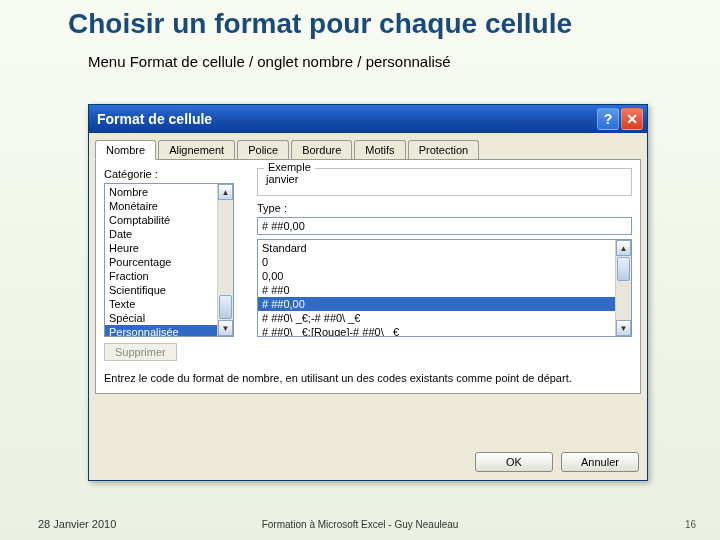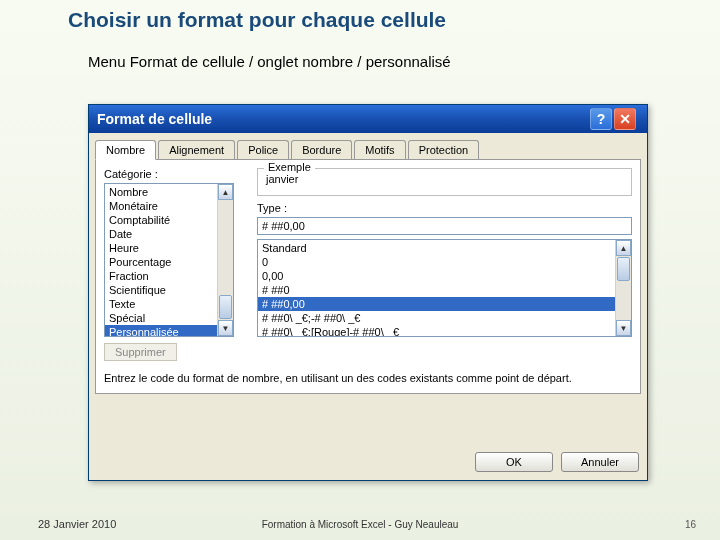--- a/index.html
+++ b/index.html
@@ -9,21 +9,21 @@
     height: 540px;
     background: linear-gradient(to bottom, #f8fbf2 0%, #eaf0e2 100%);
     font-family: Arial, sans-serif;
     position: relative;
     overflow: hidden;
   }
   .slide-title {
     position: absolute;
     top: 8px;
     left: 68px;
-    font-size: 21px;
+    font-size: 28px;
     font-weight: bold;
     color: #1a4a7a;
     text-align: right;
   }
   .slide-subtitle {
     position: absolute;
     top: 52px;
     left: 88px;
     font-size: 15px;
     color: #000;
@@ -60,21 +60,21 @@
     width: 560px;
     border: 1px solid #003c74;
     background: #ece9d8;
     box-shadow: 2px 2px 6px rgba(0,0,0,0.3);
   }
   .titlebar {
     height: 28px;
     background: linear-gradient(to bottom, #2a6ed8 0%, #1850b0 50%, #0a3c98 100%);
     display: flex;
     align-items: center;
-    padding: 0 11px 0 8px;
+    padding: 0 4px 0 8px;
     color: #fff;
     font-family: "Trebuchet MS", sans-serif;
     font-weight: bold;
     font-size: 14px;
   }
   .titlebar-title { flex: 1; }
   .titlebar-btn {
     width: 22px; height: 22px;
     margin-left: 2px;
     display: flex; align-items: center; justify-content: center;

